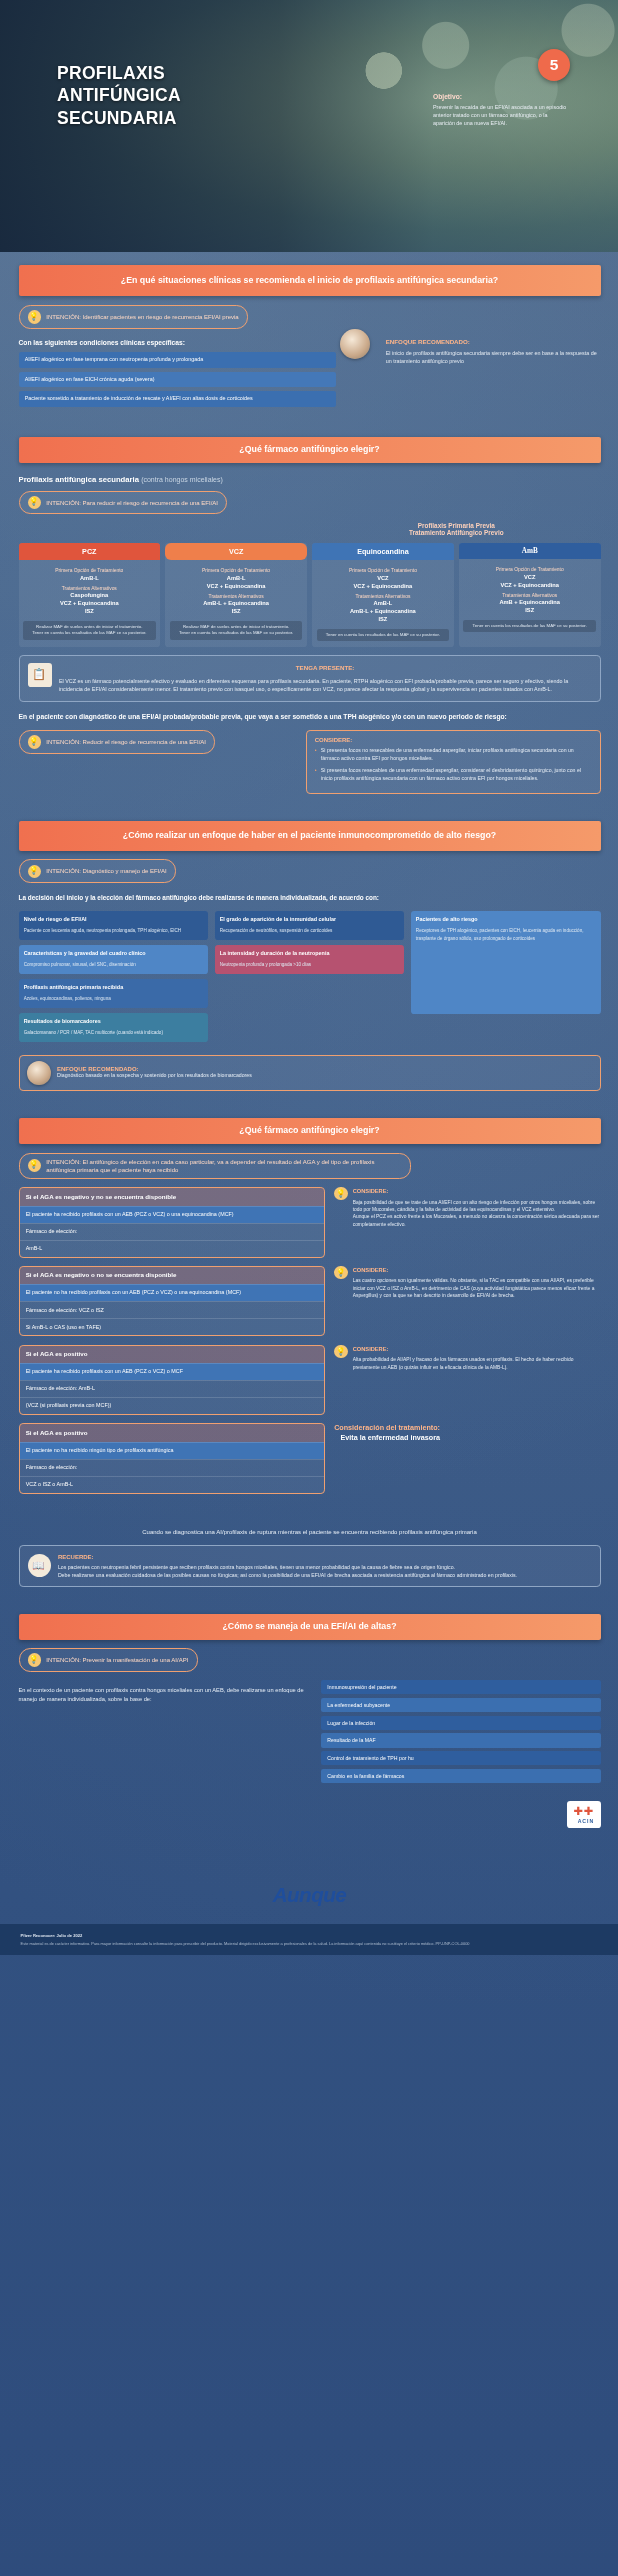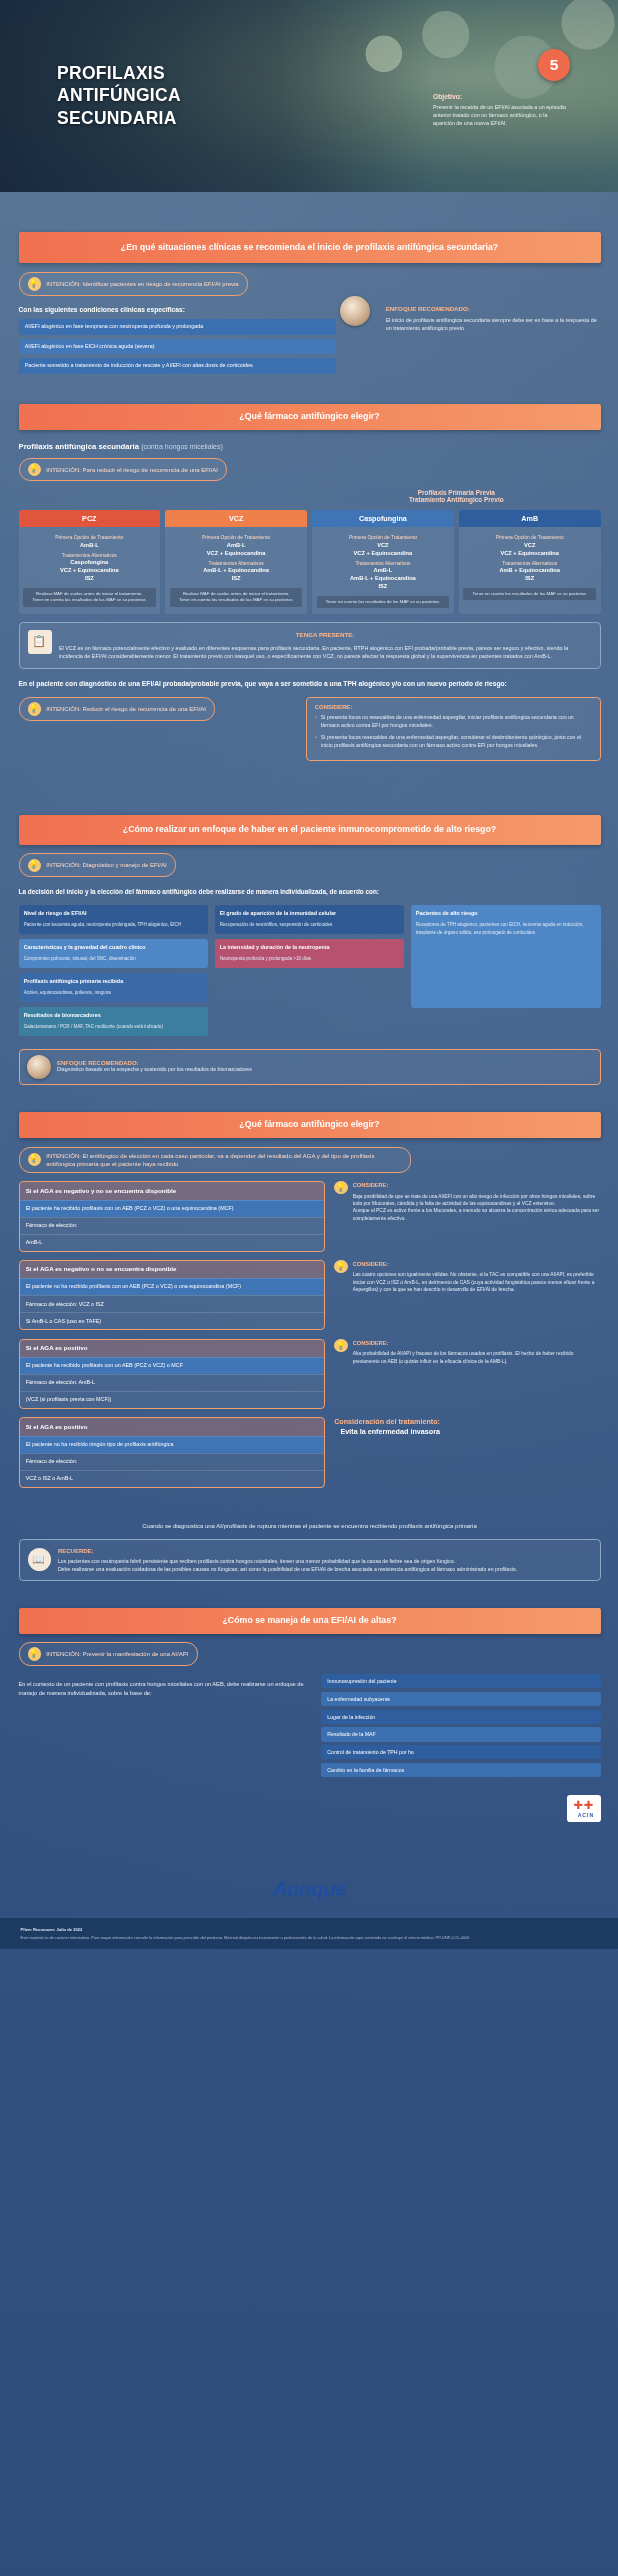--- a/index.html
+++ b/index.html
@@ -17,21 +17,21 @@
       radial-gradient(circle at 20% 8%, rgba(120,150,180,.35), transparent 45%),
       radial-gradient(circle at 80% 30%, rgba(90,120,160,.35), transparent 50%),
       linear-gradient(180deg,#6b7f8f 0%, #4a6385 6%, #3c5a82 18%, #375682 40%, #325180 62%, #2f4d7d 80%, #2b4878 100%);
     overflow:hidden;
   }
   .wrap { width:582px; margin:0 auto; position:relative; }
 
   
   .hero {
     position:relative;
-    height:192px;
+    height:252px;
     background:
       linear-gradient(90deg, rgba(20,35,55,.85) 0%, rgba(20,35,55,.55) 45%, rgba(40,70,90,.25) 70%, rgba(60,90,100,.15) 100%),
       radial-gradient(ellipse at 75% 40%, #8fa98e 0%, #6f8a76 30%, #4a6a6b 60%, #33506b 100%);
     overflow:hidden;
   }
   .hero:after{
     content:"";position:absolute;inset:0;
     background:
       radial-gradient(circle at 62% 28%, rgba(190,205,180,.55) 0 18px, transparent 18.5px),
       radial-gradient(circle at 72% 18%, rgba(170,190,170,.45) 0 23px, transparent 24px),
@@ -58,21 +58,21 @@
   .objective p { font-size:5.4px; line-height:1.5; color:#e9eef4; }
 
   
   .banner {
     margin:0 auto; width:582px;
     background:linear-gradient(90deg,#f0704f,#f59a6a);
     border-radius:2.1px; text-align:center;
     padding:7.2px 10.3px; font-size:8.8px; font-weight:bold; line-height:1.35;
     box-shadow:0 1.5px 4.1px rgba(0,0,0,.25);
   }
-  .banner.tall { padding:9.3px 10.3px; font-size:8.8px;margin-top:27px; }
+  .banner.tall { padding:9.3px 10.3px; font-size:8.8px; }
 
   .sec { padding:13.4px 0; }
 
   .sub-title { font-size:7.7px; font-weight:bold; color:#fff; margin:11.3px 0 7.2px 0; }
   .sub-title span.grey{ color:#c9d6e4; font-weight:normal; font-size:7px; }
 
   
   .intent {
     display:flex; align-items:center; gap:5.2px;
     border:0.8px solid #f0a070; border-radius:11.3px;
@@ -101,22 +101,22 @@
   .flower {
     position:absolute; left:-4.1px; top:-9.3px; width:30px;height:30px;border-radius:50%;
     background:radial-gradient(circle at 40% 35%, #f6e9d8, #caa98a 60%, #8f7a66 100%);
     box-shadow:0 1px 3.1px rgba(0,0,0,.35);
   }
 
   
   .drug-grid { display:grid; grid-template-columns:repeat(4,1fr); gap:5.2px; margin-top:6.2px; }
   .drug-col { background:rgba(255,255,255,.07); border-radius:3.1px; overflow:hidden; }
   .drug-head { text-align:center; font-weight:bold; font-size:7.2px; padding:4.1px 2.1px; color:#fff; }
-  .c1 .drug-head{ background:#e0553c; } .c2 .drug-head{ background:#ef7f4b; }
-  .c3 .drug-head{ background:#3f74b5; } .c4 .drug-head{ background:#2f5e9e; }
+  .c1 .drug-head{ background:#e0553c; } .c2 .drug-head{ background:#ef7f4b;border-radius:6px; }
+  .c3 .drug-head{ background:#3f74b5; } .c4 .drug-head{ background:#2f5e9e;font-family:Liberation Serif, serif; }
   .drug-body { padding:5.2px 4.6px; }
   .dlabel { font-size:4.9px; color:#ffd9c4; text-align:center; margin:3.1px 0 1.5px; }
   .dval { font-size:5.7px; font-weight:bold; text-align:center; line-height:1.4; }
   .dnote {
     margin-top:4.6px; font-size:4.4px; line-height:1.45; color:#dfe7f0;
     background:rgba(0,0,0,.18); border-radius:2.1px; padding:3.1px;
     text-align:center;
   }
   .prev-head {
     grid-column:3 / span 2; text-align:center; font-size:6.4px; font-weight:bold;
@@ -315,21 +315,21 @@
             <div class="dval" style="white-space:pre-line">AmB-L
 VCZ + Equinocandina</div>
             <div class="dlabel">Tratamientos Alternativos</div>
             <div class="dval" style="white-space:pre-line">AmB-L + Equinocandina
 ISZ</div>
             <div class="dnote" style="white-space:pre-line">Realizar MAF de suelos antes de iniciar el tratamiento.
 Tener en cuenta los resultados de las MAF ce su posterior.</div>
           </div>
         </div>
         <div class="drug-col c3">
-          <div class="drug-head">Caspofungina</div>
+          <div class="drug-head">Equinocandina</div>
           <div class="drug-body">
             <div class="dlabel">Primera Opción de Tratamiento</div>
             <div class="dval" style="white-space:pre-line">VCZ
 VCZ + Equinocandina</div>
             <div class="dlabel">Tratamientos Alternativos</div>
             <div class="dval" style="white-space:pre-line">AmB-L
 AmB-L + Equinocandina
 ISZ</div>
             <div class="dnote" style="white-space:pre-line">Tener en cuenta los resultados de las MAF ce su posterior.</div>
           </div>

